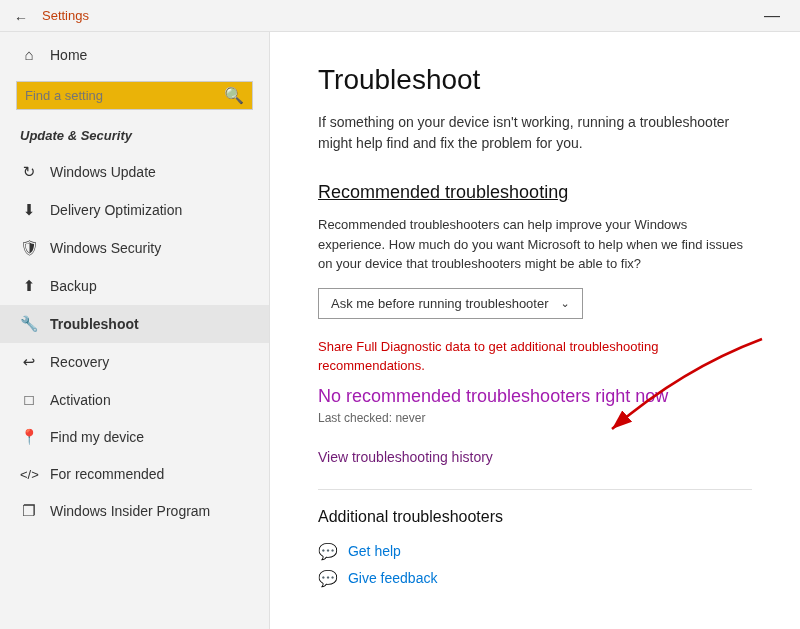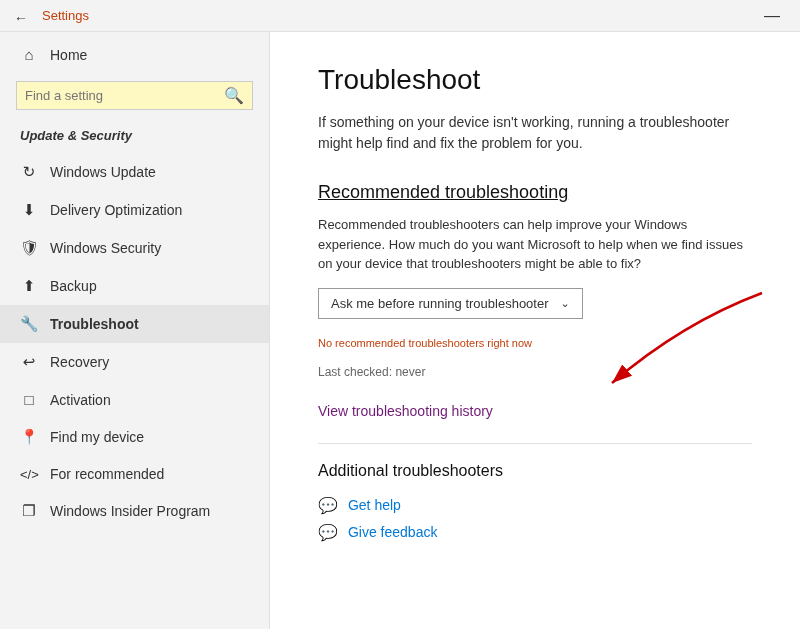--- a/index.html
+++ b/index.html
@@ -31,21 +31,21 @@
       width: 270px; min-width: 270px; background: #f3f3f3;
       border-right: 1px solid #e0e0e0; display: flex; flex-direction: column;
       overflow-y: auto;
     }
     .sidebar-home {
       display: flex; align-items: center; gap: 12px;
       padding: 14px 20px; cursor: pointer; font-size: 14px; color: #333;
     }
     .sidebar-search {
       margin: 4px 16px 12px 16px; display: flex; align-items: center;
-      border: 1px solid #ccc; background: #fef9c3; padding: 4px 8px;
+      border: 1px solid #ccc; background: #eab308; padding: 4px 8px;
     }
     .sidebar-search input {
       border: none; outline: none; font-size: 13px; flex: 1; background: transparent;
     }
     .sidebar-section-title {
       padding: 6px 20px 10px 20px; font-size: 13px; font-weight: 700; color: #333; font-style: italic;
     }
     .sidebar-item {
       display: flex; align-items: center; gap: 12px;
       padding: 10px 20px; cursor: pointer; font-size: 14px; color: #333;
@@ -66,21 +66,21 @@
     .dropdown-btn {
       display: flex; align-items: center; justify-content: space-between;
       border: 1px solid #999; background: white; padding: 7px 12px;
       font-size: 13px; cursor: pointer; min-width: 260px; color: #333;
       margin-bottom: 18px;
     }
     .dropdown-arrow { font-size: 11px; margin-left: 12px; }
 
     .link-red { color: #c00; font-size: 13px; cursor: pointer; margin-bottom: 10px; line-height: 1.5; text-decoration: none; display: block; }
 
-    .no-troubleshooters { font-size: 11px; color: #c2410c; margin-bottom: 16px; }
+    .no-troubleshooters { font-size: 18px; color: #a21caf; margin-bottom: 4px; }
     .last-checked { font-size: 12px; color: #666; margin-bottom: 24px; }
 
     .link-blue { color: #701a75; font-size: 14px; cursor: pointer; text-decoration: none; display: block; margin-bottom: 24px; }
 
     .additional-title { font-size: 16px; font-weight: 400; color: #111; margin-bottom: 16px; }
 
     .help-item { display: flex; align-items: center; gap: 10px; margin-bottom: 8px; }
     .help-icon { font-size: 16px; }
     .help-link { color: #0078d7; font-size: 14px; cursor: pointer; text-decoration: none; }
 
@@ -159,20 +159,21 @@
     <p class="page-subtitle">If something on your device isn't working, running a troubleshooter might help find and fix the problem for you.</p>
 
     <h2 class="section-title">Recommended troubleshooting</h2>
     <p class="section-desc">Recommended troubleshooters can help improve your Windows experience. How much do you want Microsoft to help when we find issues on your device that troubleshooters might be able to fix?</p>
 
     <button class="dropdown-btn">
       <span>Ask me before running troubleshooter</span>
       <span class="dropdown-arrow">⌄</span>
     </button>
 
+    <a class="link-red">Share Full Diagnostic data to get additional troubleshooting recommendations.</a>
 
     <p class="no-troubleshooters">No recommended troubleshooters right now</p>
     <p class="last-checked">Last checked: never</p>
 
     <div style="position: relative;">
       <a class="link-blue">View troubleshooting history</a>
 
       <svg style="position:absolute; right:-30px; top:-120px; pointer-events:none;" width="200" height="120">
         <defs>
           <marker id="arrowhead" markerWidth="8" markerHeight="6" refX="8" refY="3" orient="auto">

